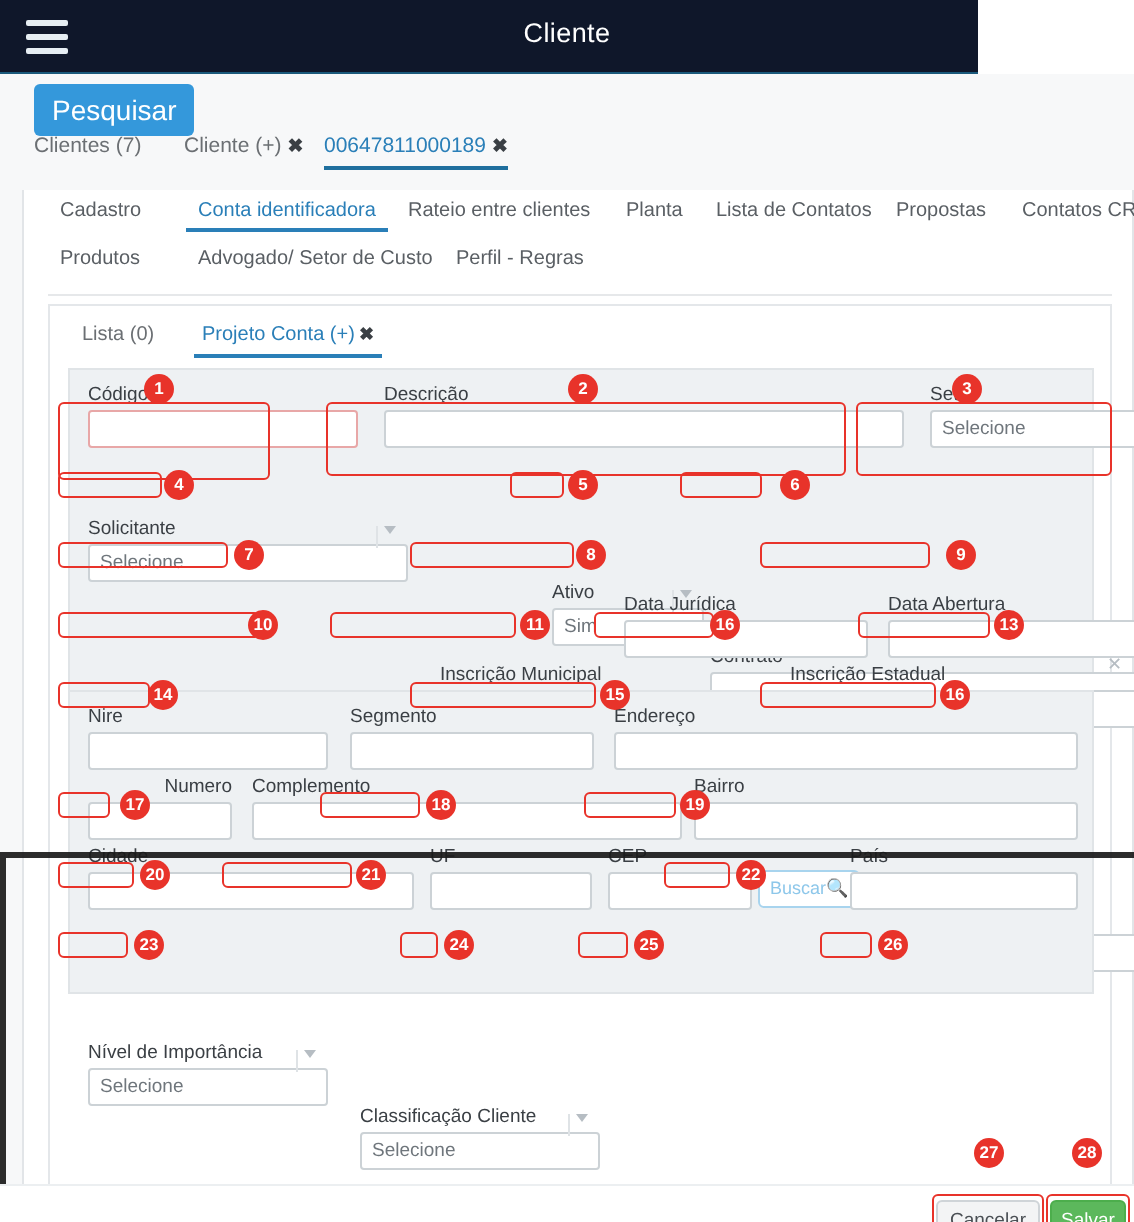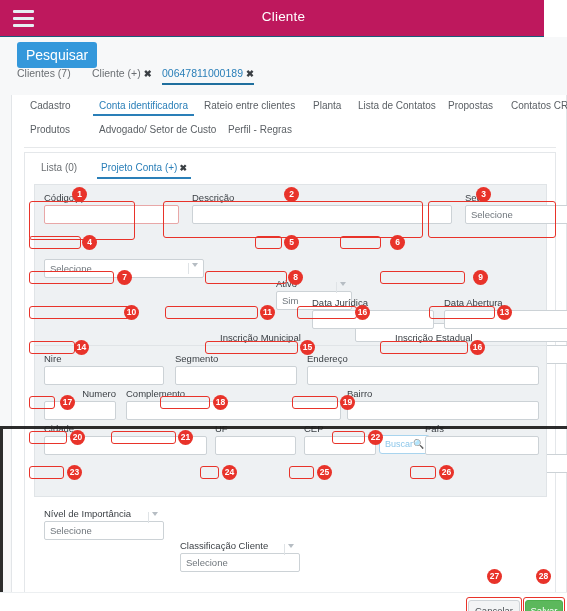--- a/index.html
+++ b/index.html
@@ -7,22 +7,22 @@
   body {
     width:567px; height:611px;
     font-family:"Liberation Sans", sans-serif;
     background:#ffffff;
     overflow:hidden;
     position:relative;
   }
 
   
   .appbar{
-    position:absolute; left:0; top:0; width:544px; height:37px;
-    background:#be185d;
+    position:absolute; left:0; top:0; width:489px; height:37px;
+    background:#0f172a;
     border-bottom:1px solid #1b5a7c;
   }
   .hamburger{
     position:absolute; left:13px; top:10px; width:21px; height:17px;
     cursor:pointer;
   }
   .hamburger span{
     display:block; height:3px; background:#e6eef3; margin-bottom:4px; border-radius:1px;
   }
   .appbar-title{
@@ -244,20 +244,21 @@
           <label class="lbl">Descrição</label>
           <div class="inp"></div>
         </div>
         <div class="fld sel" style="left:430px; top:7px; width:120px;">
           <label class="lbl">Setor</label>
           <div class="inp">Selecione</div>
 
         </div>
 
         <div class="fld sel" style="left:9px; top:42px; width:160px;">
+          <label class="lbl">Solicitante</label>
           <div class="inp">Selecione</div>
           <div class="divbar"></div>
           <div class="caret"></div>
         </div>
         <div class="fld sel" style="left:241px; top:42px; width:76px;">
           <label class="lbl">Ativo</label>
           <div class="inp">Sim</div>
           <div class="divbar"></div>
           <div class="caret"></div>
         </div>

